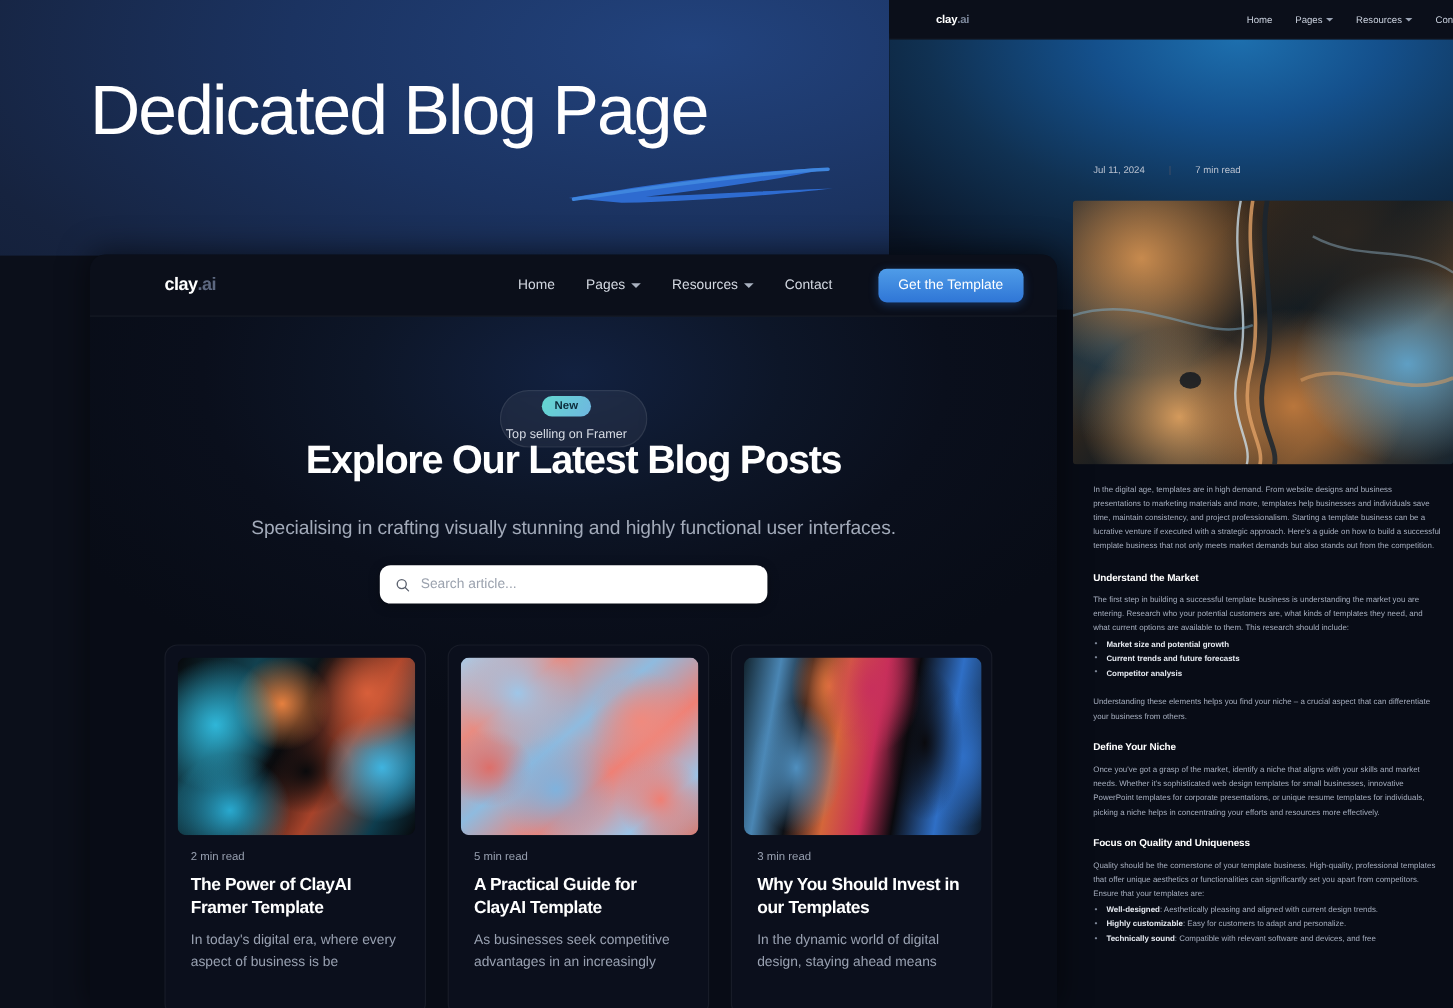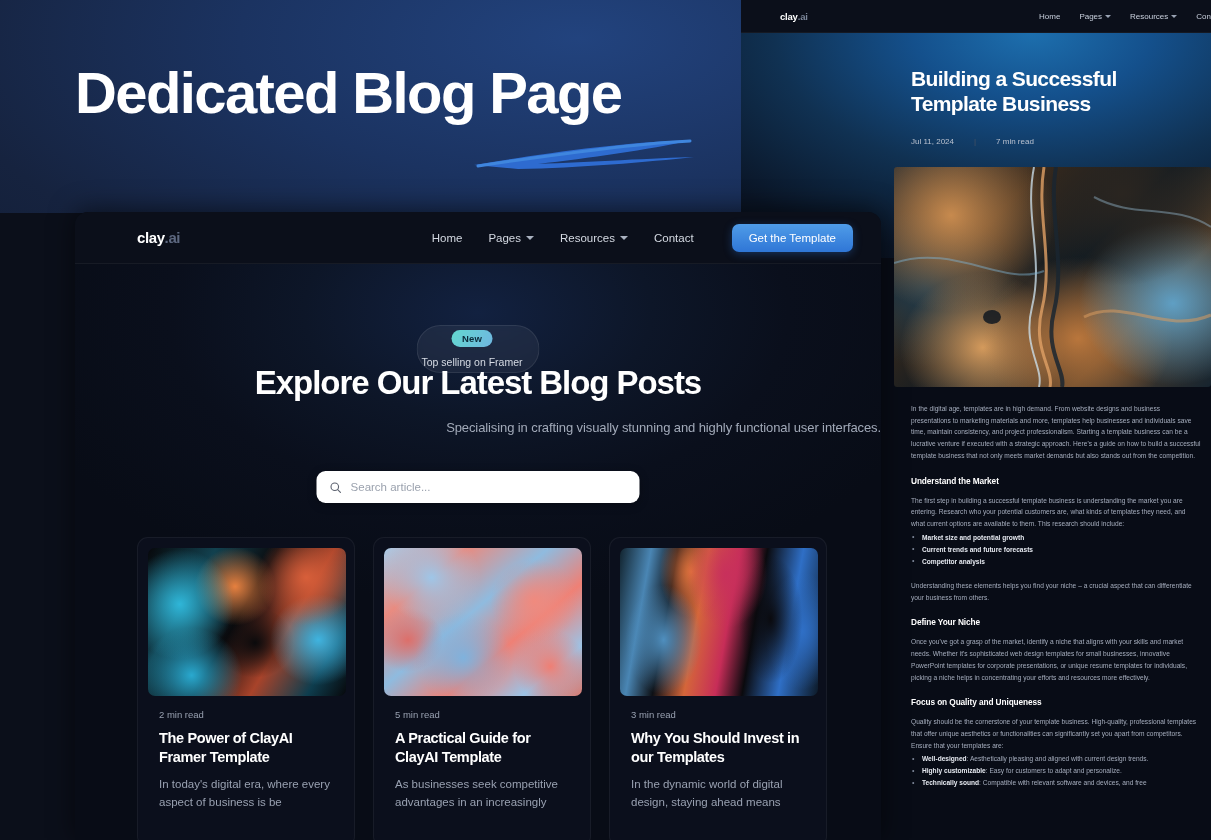--- a/index.html
+++ b/index.html
@@ -13,21 +13,21 @@
   .stage { position: relative; width: 1211px; height: 840px; overflow: hidden; background: #0b0f1a; }
 
   
   .hero-backdrop {
     position: absolute; left: 0; top: 0; width: 741px; height: 213px;
     background:
       radial-gradient(120% 180% at 78% 18%, #22437e 0%, #1b3361 38%, #16233f 72%, #111c34 100%);
   }
   .hero-title {
     position: absolute; left: 75px; top: 62px;
-    font-size: 58px; font-weight: 700; color: #ffffff;
+    font-size: 58px; font-weight: 400; color: #ffffff;
     letter-spacing: -1.6px; line-height: 1.08;
     white-space: nowrap;
   }
   .hero-swoosh { position: absolute; left: 468px; top: 138px; width: 232px; height: 34px; }
 
   
   .right-panel {
     position: absolute; left: 741px; top: 0; width: 470px; height: 840px;
     background: #080c16;
     overflow: hidden;
@@ -137,22 +137,22 @@
     color: #0b2b3a; font-size: 9.5px; font-weight: 700;
     padding: 3px 11px; border-radius: 999px; letter-spacing: 0.1px;
   }
   .badge-text { font-size: 10.5px; color: #d7dce5; }
 
   .mp-heading {
     position: absolute; left: 0; top: 152px; width: 806px; text-align: center;
     font-size: 33px; font-weight: 700; color: #ffffff; letter-spacing: -1.05px;
   }
   .mp-sub {
-    position: absolute; left: 0; top: 208px; width: 806px; text-align: right;
-    font-size: 13px; color: #a2aab9; letter-spacing: -0.1px;
+    position: absolute; left: 0; top: 220px; width: 806px; text-align: center;
+    font-size: 16px; color: #a2aab9; letter-spacing: -0.1px;
   }
   .search-wrap {
     position: absolute; left: 50%; top: 259px; transform: translateX(-50%);
     width: 323px; height: 31px;
     background: #ffffff; border-radius: 9px;
     display: flex; align-items: center; padding: 16px 13px; gap: 9px;
     box-shadow: 0 2px 10px rgba(0,0,0,0.3);
   }
   .search-input {
     border: none; outline: none; background: transparent;
@@ -239,21 +239,20 @@
             <span>Resources</span>
             <i class="caret"></i>
           </span>
         <span class="lk">
             <span>Con</span>
           </span>
       </div>
     </div>
 
     <div class="rp-article">
-      <div class="rp-title">Building a Successful Template Business</div>
       <div class="rp-meta">
         <span>Jul 11, 2024</span>
         <span class="sep">|</span>
         <span>7 min read</span>
       </div>
 
       <div class="rp-hero-img">
         <svg class="swirl" viewBox="0 0 317 220" preserveAspectRatio="none">
           <path d="M140 0 C 130 50, 150 90, 138 140 C 128 180, 150 200, 145 220" stroke="#cfe4f2" stroke-width="2" fill="none" opacity="0.75"></path>
           <path d="M150 0 C 142 48, 160 92, 148 142 C 138 182, 160 202, 156 220" stroke="#e0a065" stroke-width="3" fill="none" opacity="0.8"></path>

